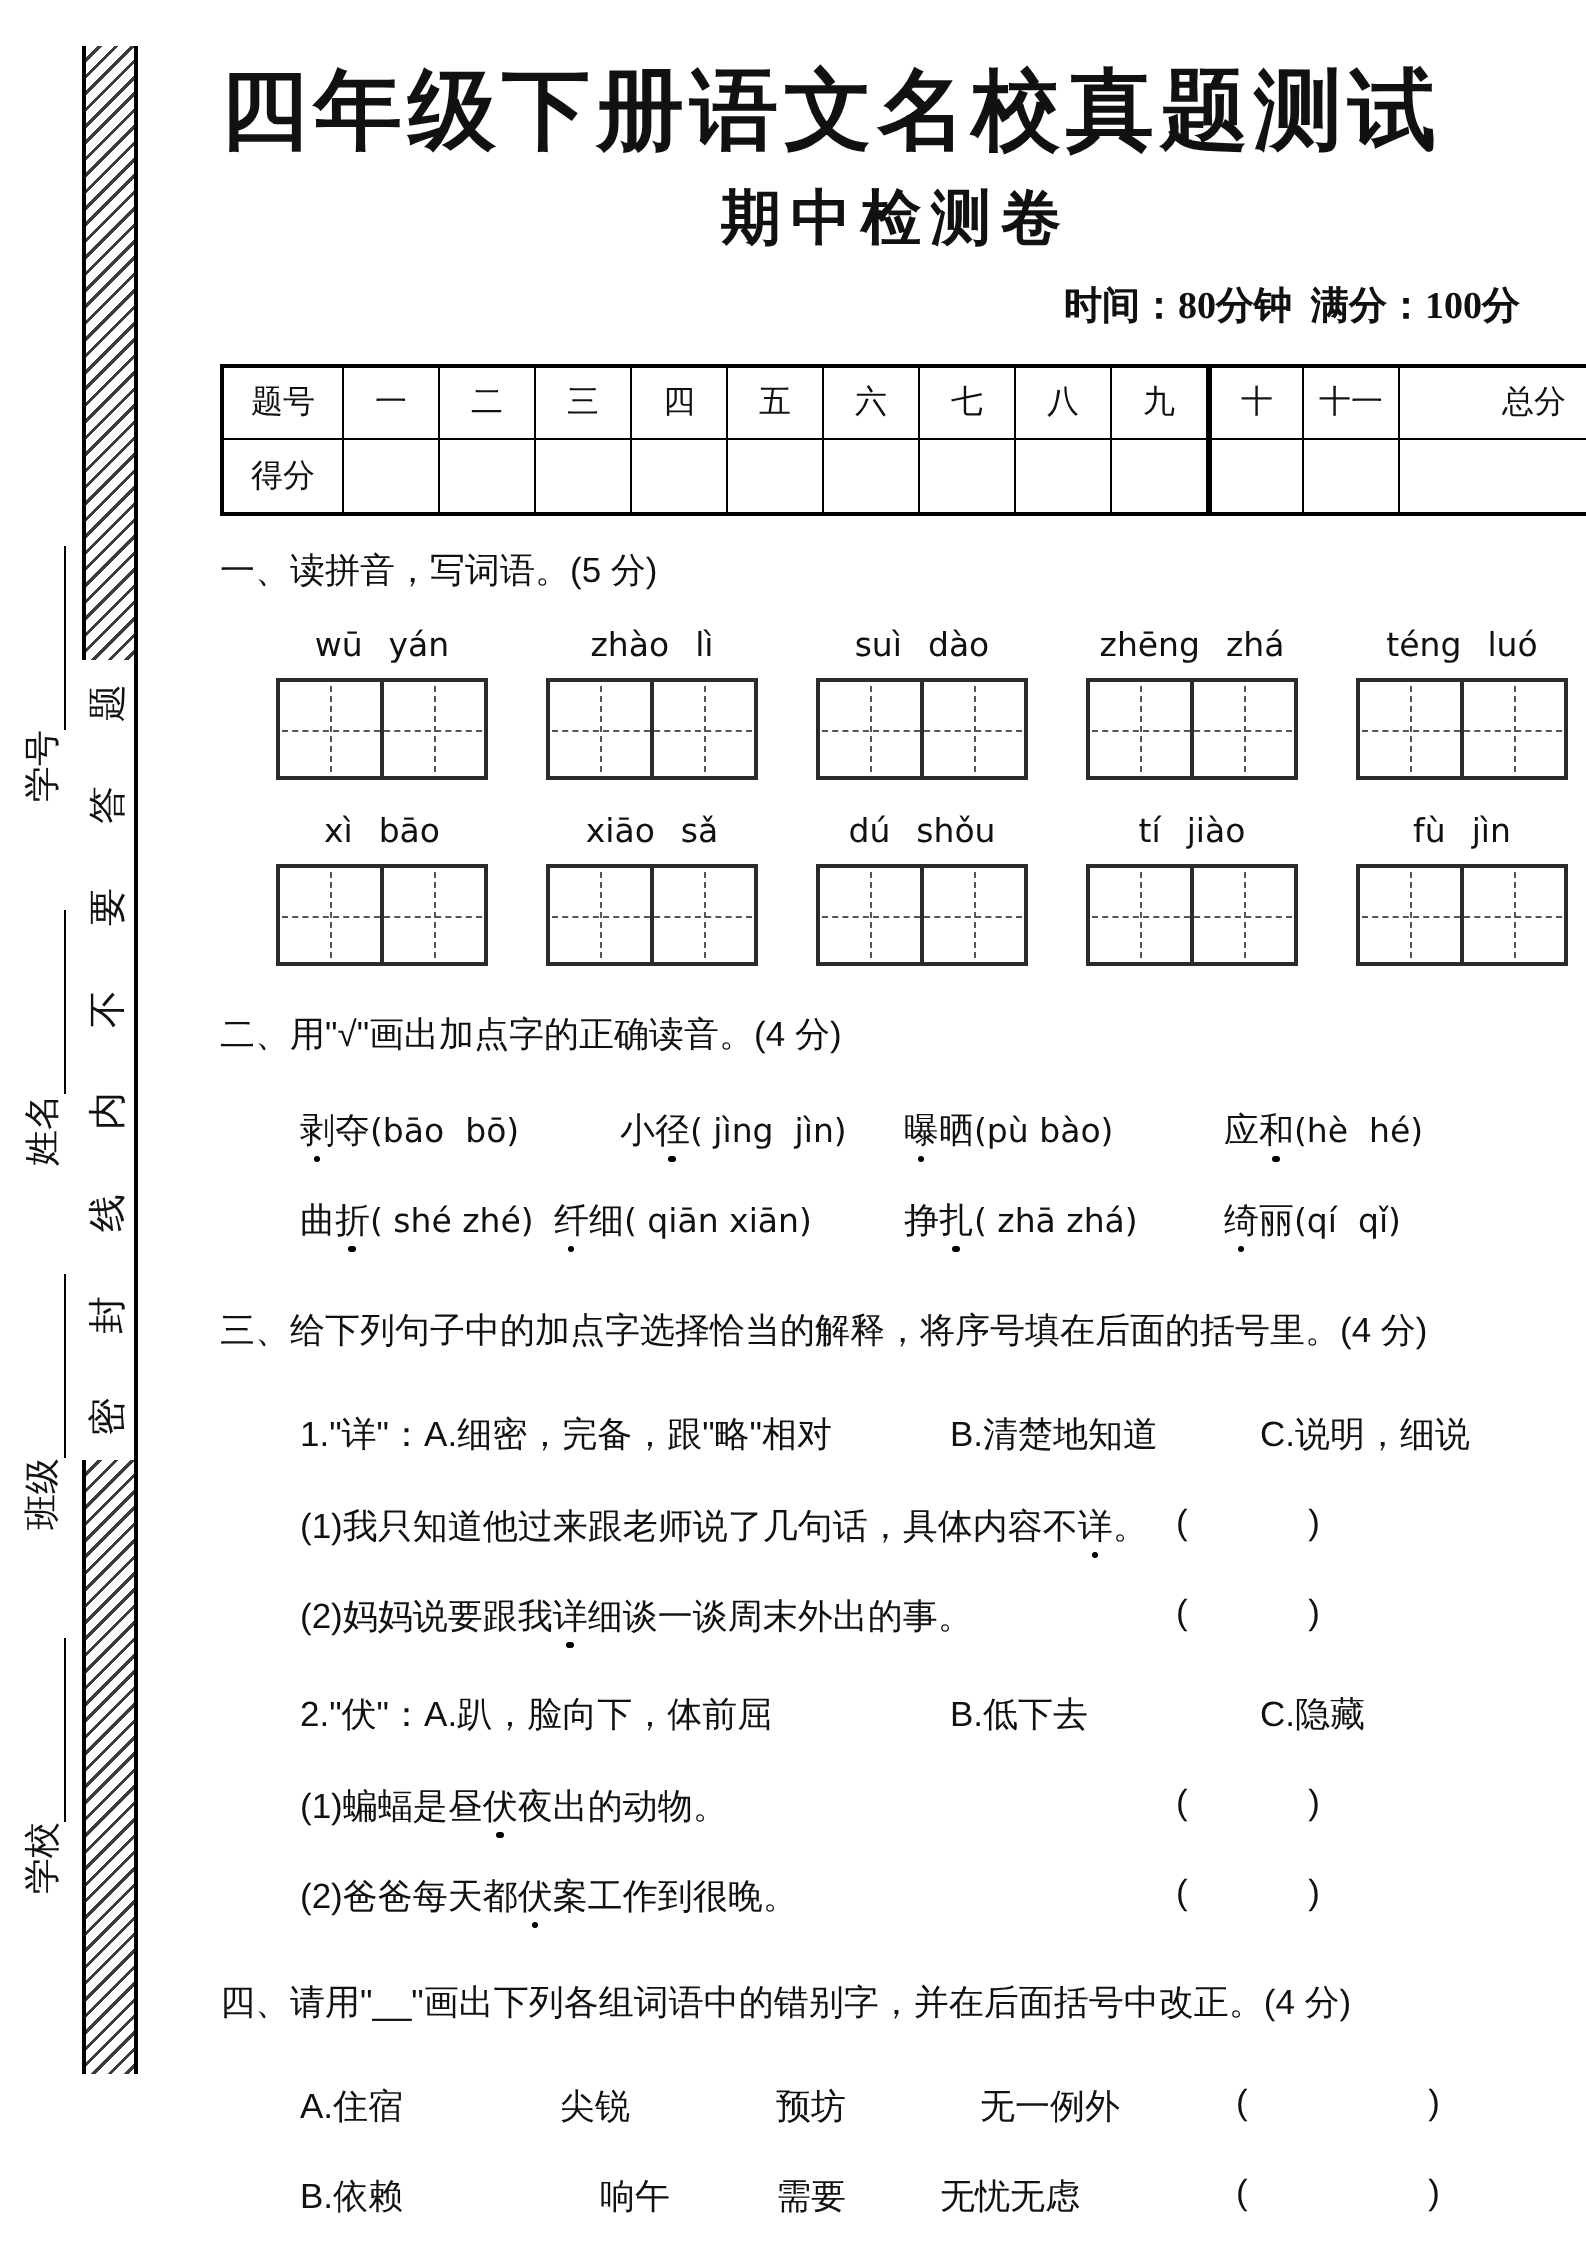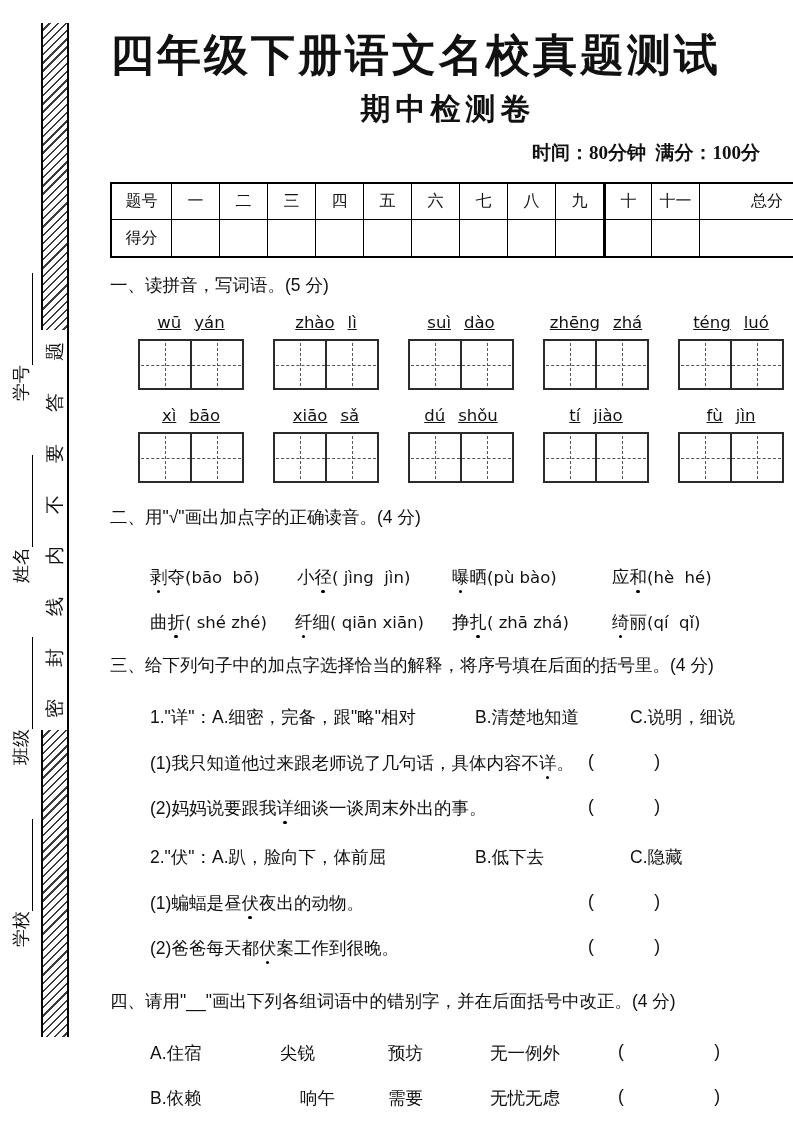--- a/index.html
+++ b/index.html
@@ -41,35 +41,35 @@
   .st-cell.thick { border-left:2px solid #000; }
 
   .q-heading { font-size:17.5px; white-space:pre; }
   .h-q1 { margin-top:15px; }
   .h-q2 { margin-top:22px; }
   .h-q3 { margin-top:20px; }
   .h-q4 { margin-top:18px; }
 
   
   .py-row { display:flex; gap:29px; padding-left:28px; margin-top:16px; }
-  .py-group { width:106px;text-decoration:underline; }
+  .py-group { width:106px; }
   .py-label { height:26px; display:flex; justify-content:center; gap:13px;
               font-family:"DejaVu Sans", sans-serif; font-size:16.5px; }
   .py-box { height:51px; border:2px solid #2b2b2b; display:flex; position:relative; }
   .py-cell { flex:1; position:relative; border-right:2px solid #2b2b2b; }
   .py-cell:last-child { border-right:none; }
   .py-cell::before { content:""; position:absolute; left:50%; top:2px; bottom:2px;
                      border-left:1.6px dashed #555; }
   .py-box::after { content:""; position:absolute; left:1px; right:1px; top:50%;
                    border-top:1.6px dashed #555; }
 
   
   .q2-line { position:relative; height:45px; }
   .q2-line.first { margin-top:14px; }
-  .q2-item { position:absolute; top:10px; white-space:pre; font-size:17.5px;margin-top:12px; }
+  .q2-item { position:absolute; top:10px; white-space:pre; font-size:17.5px; }
   .q2-item .py { font-family:"DejaVu Sans", sans-serif; font-size:16.5px; }
   .ch { position:relative; display:inline-block; }
   .ch.dotted::after { content:""; position:absolute; left:50%; bottom:-4px; width:3.5px; height:3.5px;
                       margin-left:-2px; background:#000; border-radius:50%; }
 
   
   .q3-optline { position:relative; height:46px; }
   .q3-optline.g1 { margin-top:18px; }
   .q3-optline.g2 { margin-top:4px; }
   .q3-lead-wrap { position:absolute; left:40px; top:10px; white-space:pre; font-size:17.5px; }
@@ -264,27 +264,27 @@
           <div class="py-box">
             <div class="py-cell"></div>
             <div class="py-cell"></div>
           </div>
         </div>
       </div>
 
     <div class="q-heading h-q2">二、用"√"画出加点字的正确读音。(4 分)</div>
     <div class="q2-line first" id="q2-row-0">
         <span class="q2-item" style="left: 40px;"><span class="ch dotted">剥</span><span class="ch">夺</span><span class="py">(bāo  bō)</span></span>
-        <span class="q2-item" style="left: 187px;"><span class="ch">小</span><span class="ch dotted">径</span><span class="py">( jìng  jìn)</span></span>
+        <span class="q2-item" style="left: 200px;"><span class="ch">小</span><span class="ch dotted">径</span><span class="py">( jìng  jìn)</span></span>
         <span class="q2-item" style="left: 342px;"><span class="ch dotted">曝</span><span class="ch">晒</span><span class="py">(pù bào)</span></span>
         <span class="q2-item" style="left: 502px;"><span class="ch">应</span><span class="ch dotted">和</span><span class="py">(hè  hé)</span></span>
       </div>
     <div class="q2-line" id="q2-row-1">
         <span class="q2-item" style="left: 40px;"><span class="ch">曲</span><span class="ch dotted">折</span><span class="py">( shé zhé)</span></span>
-        <span class="q2-item" style="left: 185px;"><span class="ch dotted">纤</span><span class="ch">细</span><span class="py">( qiān xiān)</span></span>
+        <span class="q2-item" style="left: 167px;"><span class="ch dotted">纤</span><span class="ch">细</span><span class="py">( qiān xiān)</span></span>
         <span class="q2-item" style="left: 342px;"><span class="ch">挣</span><span class="ch dotted">扎</span><span class="py">( zhā zhá)</span></span>
         <span class="q2-item" style="left: 502px;"><span class="ch dotted">绮</span><span class="ch">丽</span><span class="py">(qí  qǐ)</span></span>
       </div>
 
     <div class="q-heading h-q3">三、给下列句子中的加点字选择恰当的解释，将序号填在后面的括号里。(4 分)</div>
     <div id="q3-groups">
         <div class="q3-optline g1">
           <span class="q3-lead-wrap"><span>1."详"：</span><span>A.细密，完备，跟"略"相对</span></span>
           <span class="q3-opt-b">B.清楚地知道</span>
           <span class="q3-opt-c">C.说明，细说</span>
@@ -333,21 +333,21 @@
           <span class="q4-word" style="left: 380px;">无一例外</span>
           <span class="bracket-pair q4-bracket">
             <span>(</span>
             <span>)</span>
           </span>
         </div>
         <div class="q4-line">
           <span class="q4-word" style="left: 40px;">B.依赖</span>
           <span class="q4-word" style="left: 170px; padding-left: 20px;">响午</span>
           <span class="q4-word" style="left: 278px;">需要</span>
-          <span class="q4-word" style="left: 380px;">无忧无虑</span>
+          <span class="q4-word" style="left: 360px;">无忧无虑</span>
           <span class="bracket-pair q4-bracket">
             <span>(</span>
             <span>)</span>
           </span>
         </div>
         <div class="q4-line">
           <span class="q4-word" style="left: 40px;">C.顺序</span>
           <span class="q4-word" style="left: 170px;">开僻</span>
           <span class="q4-word" style="left: 278px;">发挥</span>
           <span class="q4-word" style="left: 380px;">东躲西藏</span>

